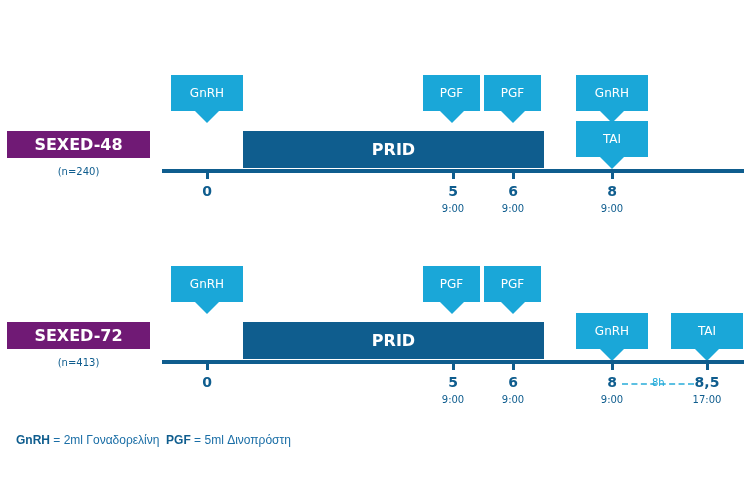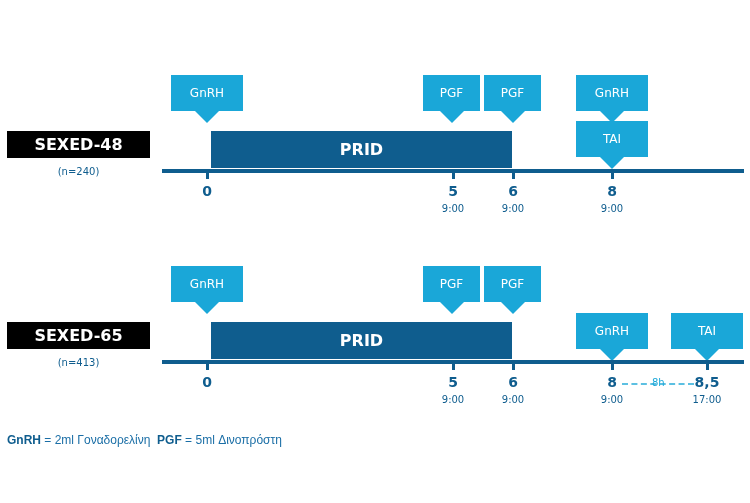--- a/index.html
+++ b/index.html
@@ -1,23 +1,23 @@
 <!DOCTYPE html>
 <html><head>
 <meta charset="utf-8">
 <style>
   html, body { margin: 0; padding: 0; background: #ffffff; }
   body { width: 750px; height: 503px; position: relative; overflow: hidden;
          font-family: "DejaVu Sans", sans-serif; }
   .abs { position: absolute; }
-  .group-label { background: #000000; color: #fff; font-weight: bold; font-size: 16px;
+  .group-label { background: #701a75; color: #fff; font-weight: bold; font-size: 16px;
                  display: flex; align-items: center; justify-content: center; height: 27px; }
   .n-label { color: #0f5d8e; font-size: 10px; text-align: center; width: 143px; }
   .prid { background: #0f5d8e; color: #fff; font-weight: bold; font-size: 16px;
-          display: flex; align-items: center; justify-content: center; height: 37px; }
+          display: flex; align-items: center; justify-content: center; height: 37px; margin-left: 32px; }
   .axis { background: #0f5d8e; height: 4px; }
   .tick { background: #0f5d8e; width: 3px; height: 7px; }
   .day { color: #0f5d8e; font-weight: bold; font-size: 14px; width: 40px; text-align: center; }
   .time { color: #0f5d8e; font-size: 10px; width: 40px; text-align: center; }
   .flag { background: #1aa7d8; color: #fff; font-size: 12px; height: 36px;
           display: flex; align-items: center; justify-content: center; }
   .flag-arrow { width: 0; height: 0; border-left: 12px solid transparent;
                 border-right: 12px solid transparent; border-top: 12px solid #1aa7d8; }
   .dash { border-top: 2px dashed #5cc0e2; height: 0; }
   .hours { color: #1aa7d8; font-size: 10px; margin-top: 8px; }
@@ -57,21 +57,21 @@
   <div class="abs day" style="left:187px;top:183px;">0</div>
   <div class="abs day" style="left:433px;top:183px;">5</div>
   <div class="abs time" style="left:433px;top:203px;">9:00</div>
   <div class="abs day" style="left:493px;top:183px;">6</div>
   <div class="abs time" style="left:493px;top:203px;">9:00</div>
   <div class="abs day" style="left:592px;top:183px;">8</div>
   <div class="abs time" style="left:592px;top:203px;">9:00</div>
 </div>
 
 <div>
-  <div class="abs group-label" style="left:7px;top:322px;width:143px;">SEXED-65</div>
+  <div class="abs group-label" style="left:7px;top:322px;width:143px;">SEXED-72</div>
   <div class="abs n-label" style="left:7px;top:357px;">(n=413)</div>
 
   <div class="abs flag" style="left:171px;top:266px;width:72px;">GnRH</div>
   <div class="abs flag-arrow" style="left:195px;top:302px;"></div>
 
   <div class="abs flag" style="left:423px;top:266px;width:57px;">PGF</div>
   <div class="abs flag-arrow" style="left:440px;top:302px;"></div>
 
   <div class="abs flag" style="left:484px;top:266px;width:57px;">PGF</div>
   <div class="abs flag-arrow" style="left:501px;top:302px;"></div>
@@ -98,15 +98,15 @@
   <div class="abs time" style="left:493px;top:394px;">9:00</div>
   <div class="abs day" style="left:592px;top:374px;">8</div>
   <div class="abs time" style="left:592px;top:394px;">9:00</div>
   <div class="abs day" style="left:687px;top:374px;">8,5</div>
   <div class="abs time" style="left:687px;top:394px;text-align:center;">17:00</div>
 
   <div class="abs dash" style="left:622px;top:383px;width:72px;"></div>
   <div class="abs hours" style="left:652px;top:369px;">8h</div>
 </div>
 
-<div class="abs legend" style="left:7px;top:433px;">
+<div class="abs legend" style="left:16px;top:433px;">
   <b>GnRH</b><span> = 2ml Γοναδορελίνη</span>&nbsp;&nbsp;<b>PGF</b><span> = 5ml Δινοπρόστη</span>
 </div>
 
 </body></html>

